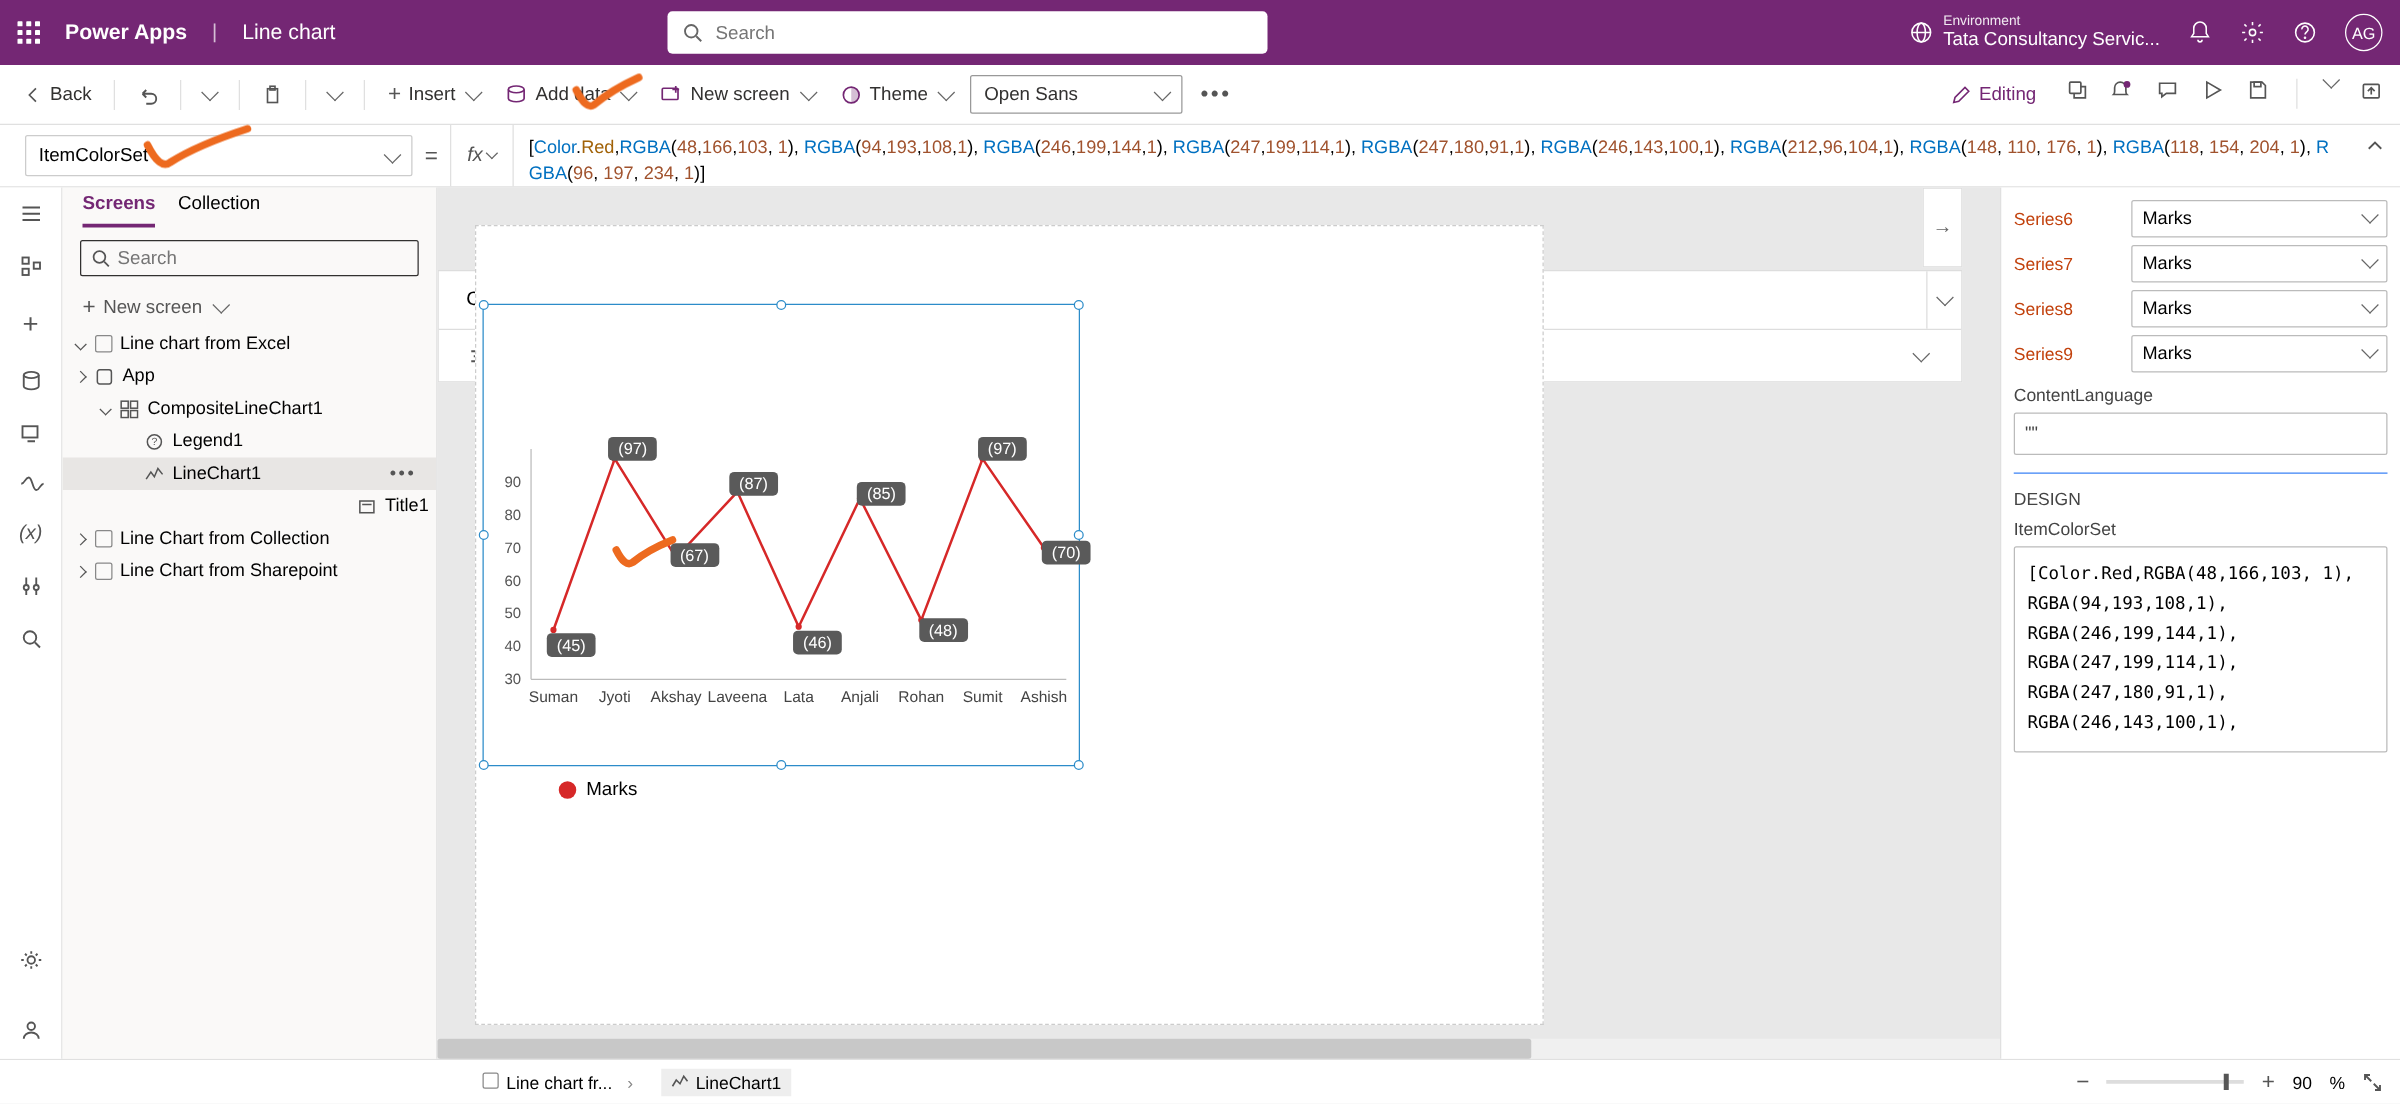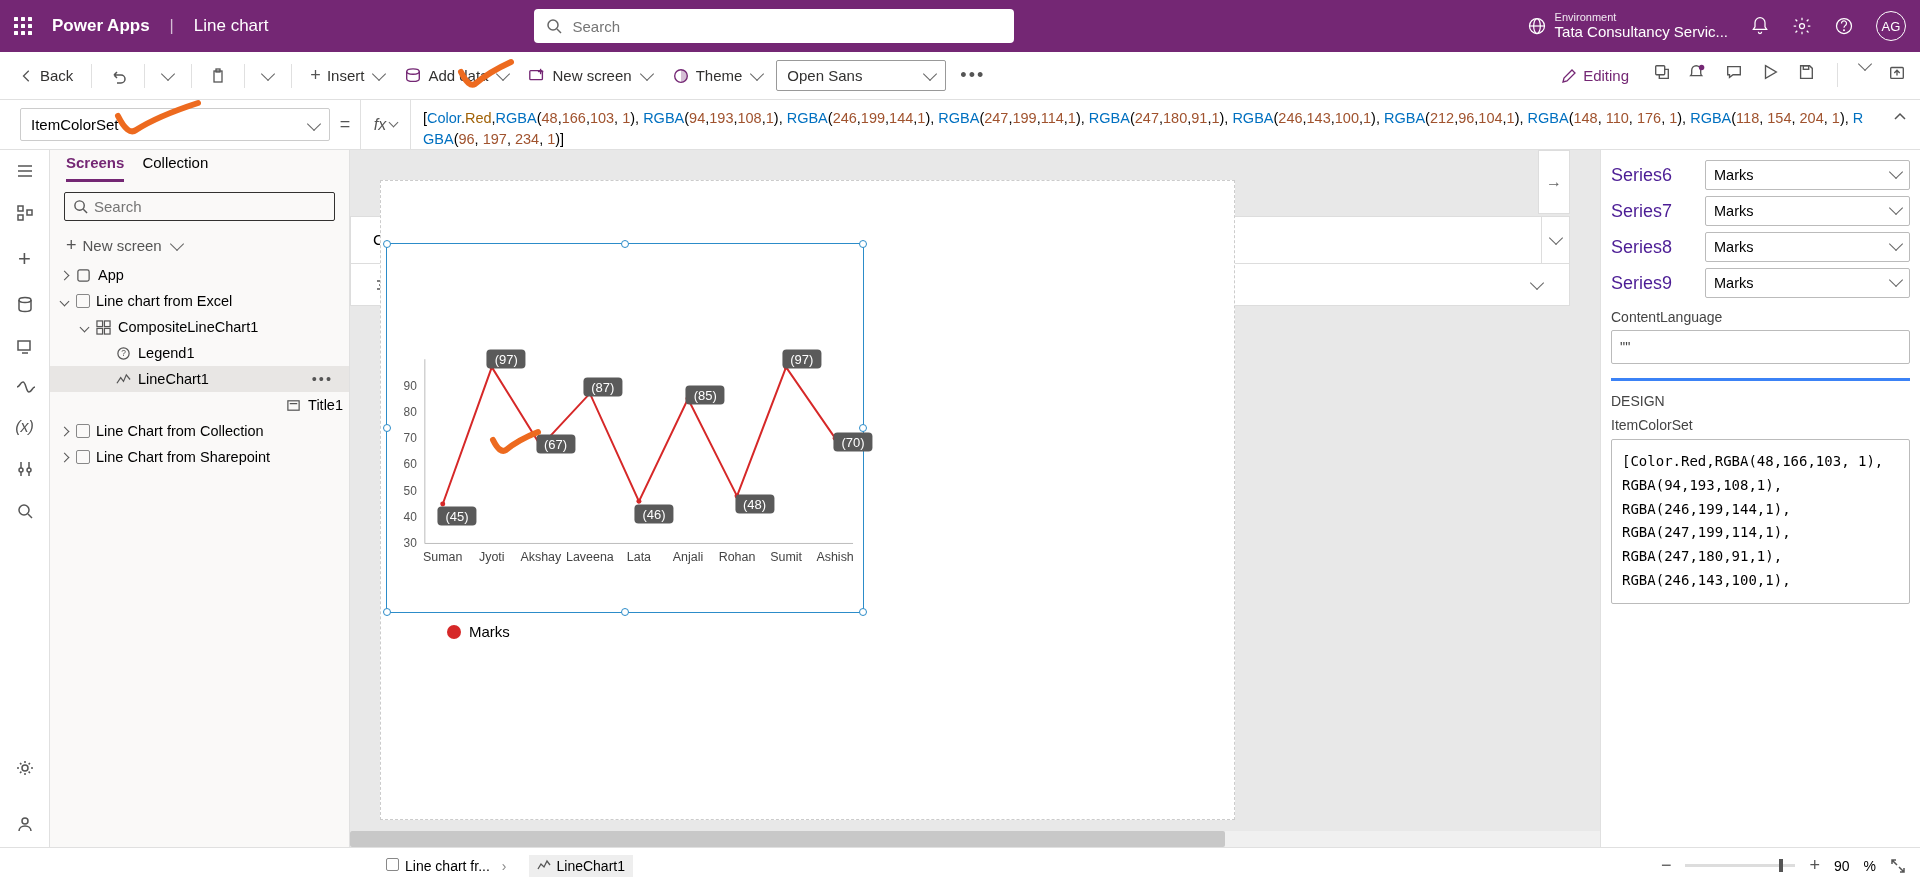--- a/index.html
+++ b/index.html
@@ -86,21 +86,21 @@
 .infostrip{position:absolute;top:66px;left:0;right:30px;background:#fff;border:1px solid #ddd;}
 .infostrip-row1{display:flex;align-items:center;height:46px;font-size:15.5px;}
 .infostrip-row1 .seg{padding:0 22px;display:flex;align-items:center;gap:6px;height:100%;}
 .infostrip-row1 .sep{width:1px;height:100%;background:#ddd;}
 .infostrip-row2{display:flex;align-items:center;height:42px;gap:28px;padding:0 18px;border-top:1px solid #ddd;font-size:15.5px;}
 .infostrip .ddbtn{width:28px;height:100%;border-left:1px solid #ddd;display:flex;align-items:center;justify-content:center;}
 
 
 .proppanel{width:320px;background:#fff;border-left:1px solid #e0e0e0;padding:4px 10px 0;overflow:auto;}
 .prow{display:flex;align-items:center;margin:6px 0;}
-.prow label{width:94px;font-size:18px;color:#4c1d95;}
+.prow label{width:94px;font-size:14px;color:#c2410c;}
 .psel{flex:1;border:1px solid #bbb;padding:6px 8px;font-size:14.5px;position:relative;border-radius:2px;}
 .psel .chev{position:absolute;right:8px;top:10px;}
 .ptext{border:1px solid #bbb;padding:8px;font-size:14.5px;margin-top:4px;border-radius:2px;color:#444;}
 .sectionhdr{margin:14px 0 8px;font-size:14px;color:#444;}
 .codebox{border:1px solid #bbb;padding:10px;font-family:Consolas,monospace;font-size:14px;line-height:1.7;border-radius:2px;}
 
 
 .gorow{position:absolute;right:30px;top:0;width:32px;height:64px;background:#fff;border:1px solid #ddd;border-left:1px solid #ddd;display:flex;align-items:center;justify-content:center;color:#666;}
 
 
@@ -350,32 +350,32 @@
         </svg>
       <input placeholder="Search" style="">
     </div>
     <div class="newscreen">
         <span style="font-size:18px">+</span>
         <span>New screen</span>
         <span class="chev" style="margin-left:4px"></span>
       </div>
     <div class="tree-items" id="tree-items">
         <div class="ti" style="padding-left: 8px;">
+          <span class="tw open"></span>
+          <span class="chk"></span>
+          <span>Line chart from Excel</span>
+        </div>
+        <div class="ti" style="padding-left: 8px;">
           <span class="tw closed"></span>
           <span style="width: 16px;">
             <svg width="15" height="15" viewBox="0 0 16 16" fill="none" stroke="#555" stroke-width="1.3">
               <rect x="2" y="2" width="12" height="12" rx="2"></rect>
             </svg>
           </span>
           <span>App</span>
-        </div>
-        <div class="ti" style="padding-left: 8px;">
-          <span class="tw open"></span>
-          <span class="chk"></span>
-          <span>Line chart from Excel</span>
         </div>
         <div class="ti" style="padding-left: 28px;">
           <span class="tw open"></span>
           <span style="width: 16px;">
             <svg width="15" height="15" viewBox="0 0 16 16" fill="none" stroke="#555" stroke-width="1.3">
               <rect x="1" y="1" width="6" height="6"></rect>
               <rect x="9" y="1" width="6" height="6"></rect>
               <rect x="1" y="9" width="6" height="6"></rect>
               <rect x="9" y="9" width="6" height="6"></rect>
             </svg>
@@ -536,21 +536,21 @@
           <label>Series8</label>
           <div class="psel"><span>Marks</span><span class="chev"></span></div>
         </div>
         <div class="prow">
           <label>Series9</label>
           <div class="psel"><span>Marks</span><span class="chev"></span></div>
         </div>
       </div>
     <div style="margin-top:10px"><label style="font-size:14px;color:#444">ContentLanguage</label></div>
     <div class="ptext">""</div>
-    <div class="sectionhdr" style="font-weight:400;border-top:3px solid #3b82f6;padding-top:12px">DESIGN</div>
+    <div class="sectionhdr" style="font-weight:400;border-top:1px solid #3b82f6;padding-top:12px">DESIGN</div>
     <div style="font-size:14px;color:#444;margin:6px 0">ItemColorSet</div>
     <div class="codebox" id="icsbox">[Color.Red,RGBA(48,166,103, 1),
 RGBA(94,193,108,1),
 RGBA(246,199,144,1),
 RGBA(247,199,114,1),
 RGBA(247,180,91,1),
 RGBA(246,143,100,1),</div>
   </div>
 </div>
 

